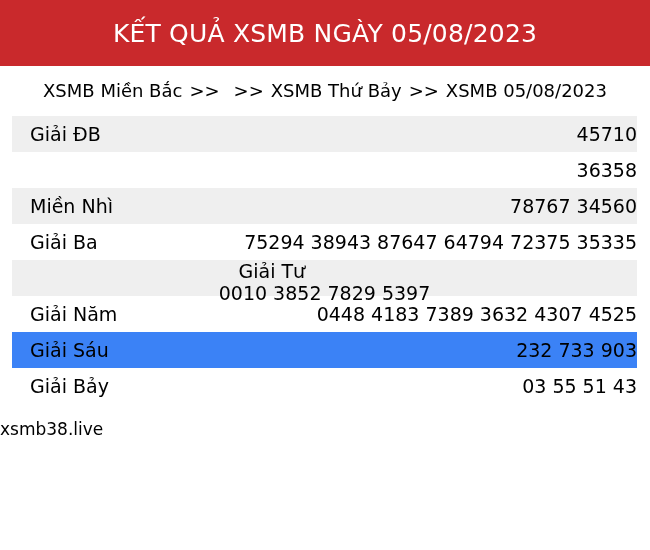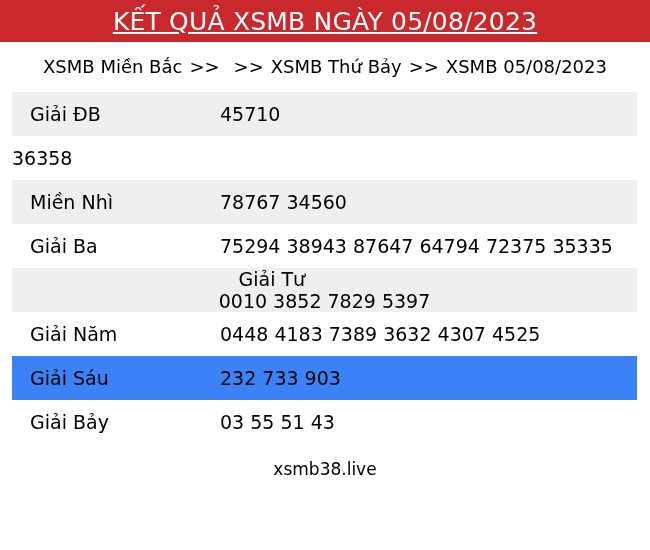--- a/index.html
+++ b/index.html
@@ -4,66 +4,66 @@
 <style>
   * { margin: 0; padding: 0; box-sizing: border-box; }
   html, body {
     width: 650px; height: 550px;
     background: #ffffff;
     overflow: hidden;
     font-family: "DejaVu Sans", "Liberation Sans", sans-serif;
     color: #000000;
   }
   .header {
-    height: 42px;
+    height: 66px;
     display: flex;
     align-items: center;
     justify-content: center;
     background: #C9292C;
     color: #ffffff;
-    text-decoration: underline;
   }
   .header .title {
     font-size: 25px;
     font-weight: 500;
     letter-spacing: 0.2px;
     white-space: nowrap;
   }
   .breadcrumb {
     height: 49px;
     display: flex;
     align-items: center;
     justify-content: center;
     font-size: 18px;
     white-space: nowrap;
   }
   .breadcrumb .sep { margin: 0 7px; }
   .results-table {
     margin: 1px 13px 0 12px; 
   }
   .prize-row {
-    height: 44px;
+    height: 36px;
     display: flex;
     align-items: center;
     font-size: 19px;
   }
   .prize-label {
     width: 208px;
     padding-left: 18px;
     flex: 0 0 auto;
   }
   .prize-value {
     flex: 1 1 auto;
     white-space: nowrap;
+    text-align: right;
   }
   .footer {
     height: 50px;
     display: flex;
     align-items: center;
-    justify-content: center;
+    justify-content: flex-start;
     font-size: 17px;
   }
 </style>
 </head>
 <body>
 
 <div class="header" style="background: rgb(201, 41, 44); color: rgb(255, 255, 255);">
   <div class="title">KẾT QUẢ XSMB NGÀY 05/08/2023</div>
 </div>
 

